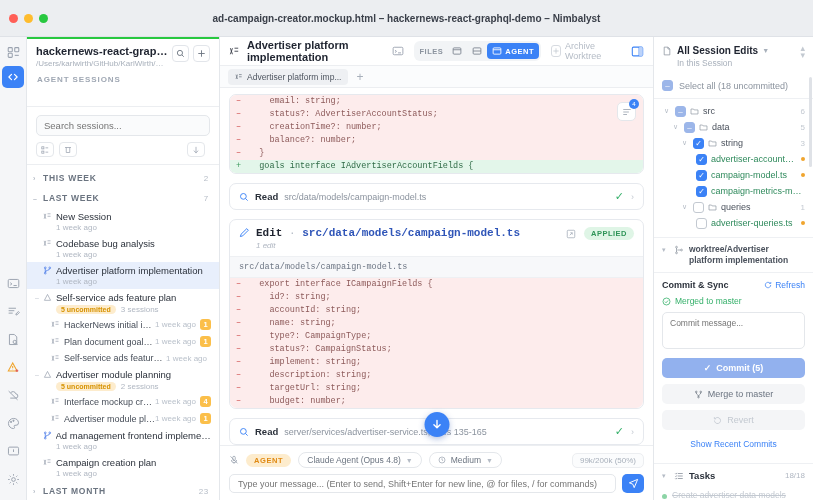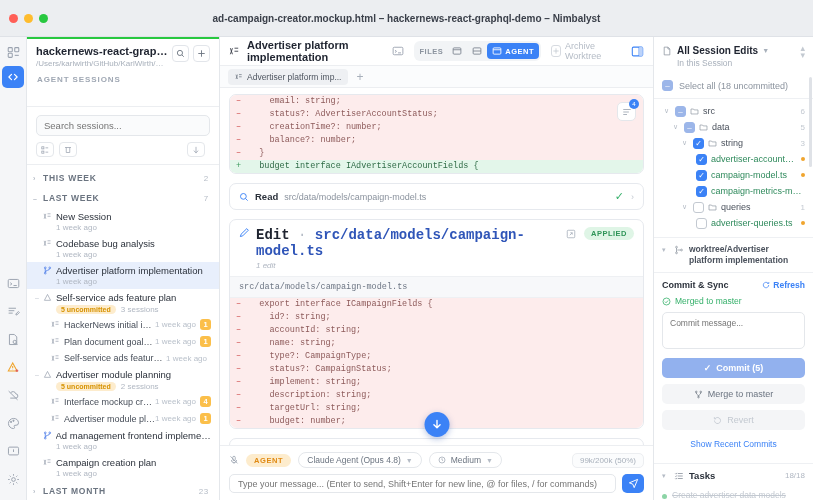--- a/index.html
+++ b/index.html
@@ -209,21 +209,21 @@
   .tool-ico { color: #3b82f6; margin-right: 6px; font-size: 9px; }
   .tool-verb { font-weight: bold; font-size: 9.5px; color: #2b313b; margin-right: 6px; }
   .tool-arg { font-size: 9px; color: #8b939e; font-family: "Liberation Sans", sans-serif; }
   .tool-end { margin-left: auto; display: flex; align-items: center; gap: 7px; }
   .chk-ok { color: #35b06a; font-size: 11px; }
   .chev { color: #c3c9d1; font-size: 9px; }
 
   .edit-card { border: 1px solid #e6e9ee; border-radius: 7px; margin-bottom: 9px; background: #fff; }
   .edit-head { display: flex; align-items: flex-start; padding: 7px 9px 6px 9px; }
   .edit-pencil { color: #3b82f6; margin-right: 6px; font-size: 10px; }
-  .edit-title { font-family: "Liberation Mono", monospace; font-size: 14px; font-weight: bold; color: #1f2430; }
+  .edit-title { font-family: "Liberation Mono", monospace; font-size: 11px; font-weight: bold; color: #1f2430; }
   .edit-title .sep { color: #b5bcc6; font-weight: normal; }
   .edit-title .path { color: #2f55b8; }
   .edit-sub { font-size: 8px; color: #b0b7c2; margin-top: 2px; font-style: italic; }
   .edit-actions { margin-left: auto; display: flex; align-items: center; gap: 8px; }
   .pill-applied {
     background: #dff5e6; color: #2e9457; font-size: 7.5px; font-weight: bold;
     letter-spacing: .5px; border-radius: 9px; padding: 2px 7px;
   }
   .edit-body { border-top: 1px solid #eef0f3; border-radius: 0 0 7px 7px; overflow: hidden; }
 
@@ -295,21 +295,21 @@
   .tname.file { color: #2f8a5c; }
   .tcount { margin-left: auto; font-size: 8px; color: #c3c9d1; }
   .tdot { width: 4px; height: 4px; border-radius: 50%; background: #f0a52e; margin-left: auto; flex: none; }
 
   .worktree-row { display: flex; align-items: flex-start; gap: 5px; padding: 6px 8px; border-top: 1px solid #eef0f3; }
   .worktree-txt { font-size: 8.5px; color: #4a515c; font-weight: bold; line-height: 11px; }
 
   .commit-box { border-top: 1px solid #eef0f3; padding: 7px 8px 8px 8px; }
   .cs-head { display: flex; align-items: center; }
   .cs-title { font-size: 9px; font-weight: bold; color: #2b313b; }
-  .cs-refresh { margin-left: auto; display: flex; align-items: center; gap: 3px; font-size: 8.5px; color: #3b82f6; font-weight: bold; }
+  .cs-refresh { margin-left: auto; display: flex; align-items: center; gap: 3px; font-size: 8.5px; color: #3b82f6; }
   .merged { display: flex; align-items: center; gap: 4px; font-size: 8.5px; color: #35b06a; margin-top: 6px; }
   .commit-ta {
     width: 100%; height: 37px; margin-top: 6px;
     border: 1px solid #e4e7eb; border-radius: 5px; background: #fff;
     font-size: 8.5px; color: #b0b7c2; padding: 5px 7px; font-family: inherit;
     resize: none; outline: none;
   }
   .btn-commit {
     width: 100%; height: 20px; margin-top: 7px; border-radius: 5px;
     background: #92b1ee; color: #fff; font-size: 9px; font-weight: bold;
@@ -723,21 +723,21 @@
           <div class="dline del">
             <span class="dsign">–</span>
             <span class="dcode">    balance?: number;</span>
           </div>
           <div class="dline del">
             <span class="dsign">–</span>
             <span class="dcode">  }</span>
           </div>
           <div class="dline add">
             <span class="dsign">+</span>
-            <span class="dcode">  budget interface IAdvertiserAccountFields {</span>
+            <span class="dcode">  goals interface IAdvertiserAccountFields {</span>
           </div>
           <div class="float-ico">
             <svg width="10" height="10" viewBox="0 0 16 16" fill="none" stroke="currentColor" stroke-width="1.3">
                 <path d="M2 4h12M2 8h9M2 12h6"></path>
               </svg>
             <span class="b">4</span>
           </div>
         </div>
 
         <div class="tool-row">

